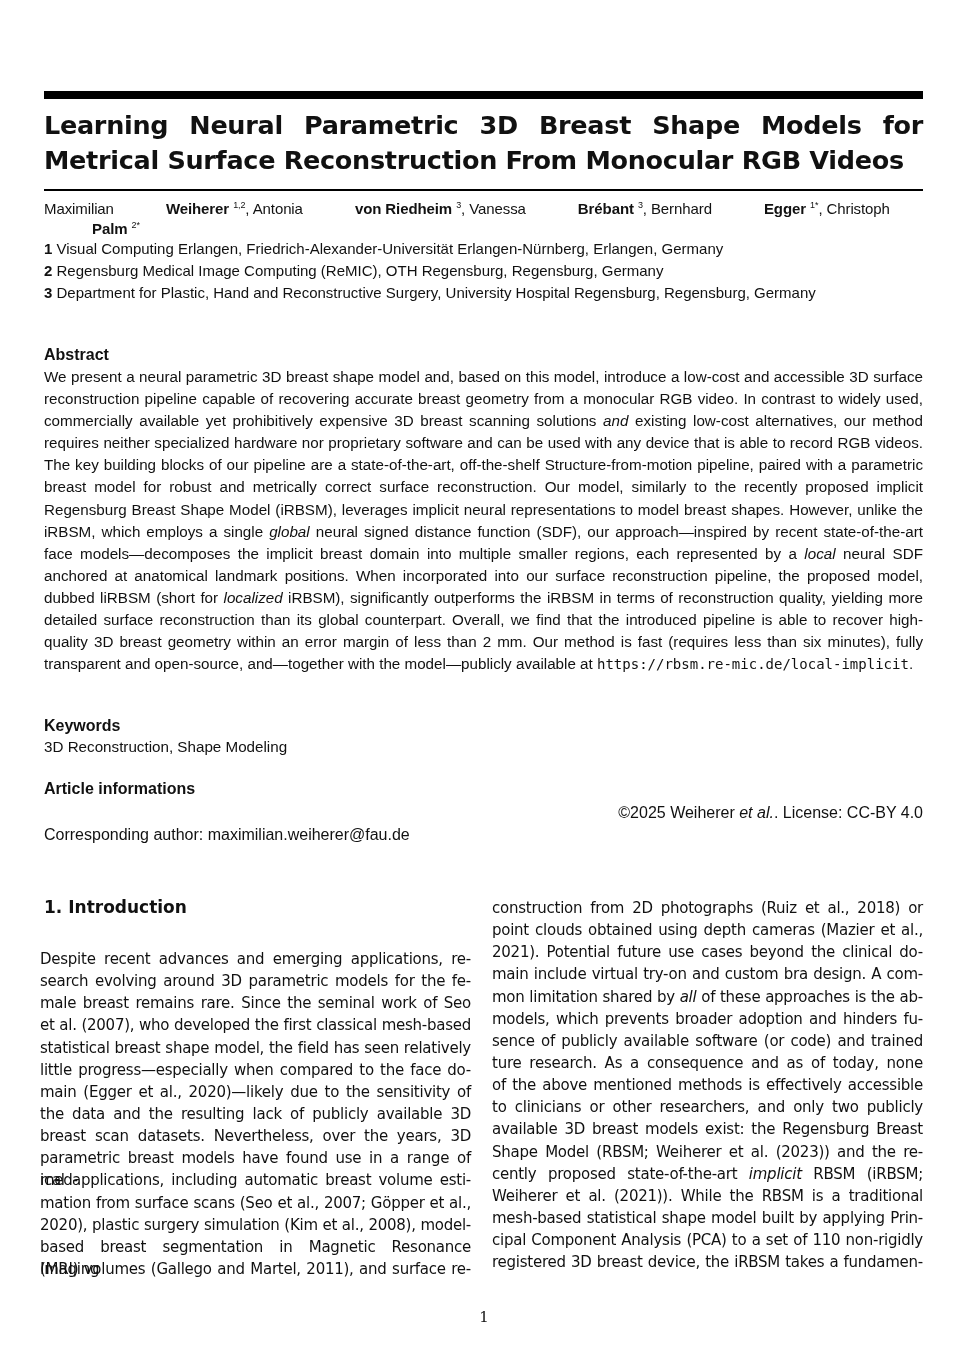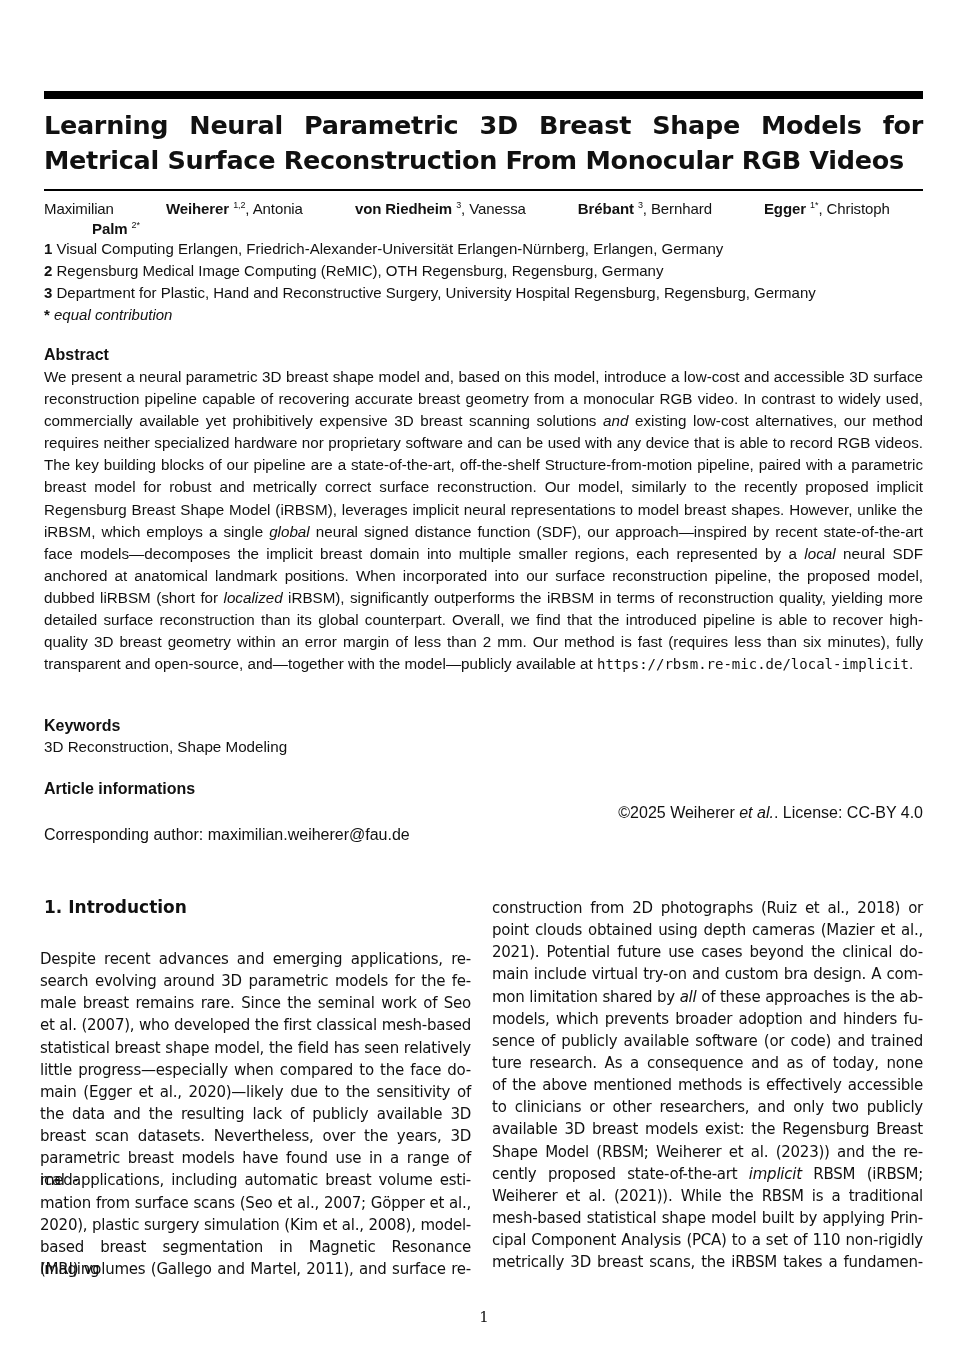--- a/index.html
+++ b/index.html
@@ -77,21 +77,20 @@
   <span><span>Antonia</span> <b>von Riedheim</b> <sup>3</sup></span>,
   <span><span>Vanessa</span> <b>Brébant</b> <sup>3</sup></span>,
   <span><span>Bernhard</span> <b>Egger</b> <sup>1*</sup></span>,
   <span><span>Christoph</span> <b>Palm</b> <sup>2*</sup></span>
 </div>
 
 <div class="abs affils">
   <div><span class="num">1</span> <span>Visual Computing Erlangen, Friedrich-Alexander-Universität Erlangen-Nürnberg, Erlangen, Germany</span></div>
   <div><span class="num">2</span> <span>Regensburg Medical Image Computing (ReMIC), OTH Regensburg, Regensburg, Germany</span></div>
   <div><span class="num">3</span> <span>Department for Plastic, Hand and Reconstructive Surgery, University Hospital Regensburg, Regensburg, Germany</span></div>
-  <div><span class="num">*</span> <span class="note">equal contribution</span></div>
 </div>
 
 <div class="abs sec-label" style="top:345px">Abstract</div>
 <div class="abs abstract-body"><span>We present a neural parametric 3D breast shape model and, based on this model, introduce a low-cost and accessible 3D surface reconstruction pipeline capable of recovering accurate breast geometry from a monocular RGB video.  In contrast to widely used, commercially available yet prohibitively expensive 3D breast scanning solutions </span><i>and</i><span> existing low-cost alternatives, our method requires neither specialized hardware nor proprietary software and can be used with any device that is able to record RGB videos.  The key building blocks of our pipeline are a state-of-the-art, off-the-shelf Structure-from-motion pipeline, paired with a parametric breast model for robust and metrically correct surface reconstruction.  Our model, similarly to the recently proposed implicit Regensburg Breast Shape Model (iRBSM), leverages implicit neural representations to model breast shapes.  However, unlike the iRBSM, which employs a single </span><i>global</i><span> neural signed distance function (SDF), our approach—inspired by recent state-of-the-art face models—decomposes the implicit breast domain into multiple smaller regions, each represented by a </span><i>local</i><span> neural SDF anchored at anatomical landmark positions.  When incorporated into our surface reconstruction pipeline, the proposed model, dubbed liRBSM (short for </span><i>localized</i><span> iRBSM), significantly outperforms the iRBSM in terms of reconstruction quality, yielding more detailed surface reconstruction than its global counterpart.  Overall, we find that the introduced pipeline is able to recover high-quality 3D breast geometry within an error margin of less than 2 mm.  Our method is fast (requires less than six minutes), fully transparent and open-source, and—together with the model—publicly available at </span><a class="url" style="color:inherit;text-decoration:none">https://rbsm.re-mic.de/local-implicit</a><span>.</span></div>
 
 <div class="abs sec-label" style="top:716px">Keywords</div>
 <div class="abs keywords-body">3D Reconstruction, Shape Modeling</div>
 
 <div class="abs sec-label" style="top:779px">Article informations</div>
 <div class="abs license"><span>©2025 Weiherer </span><i>et al.</i><span>. License: CC-BY 4.0</span></div>
@@ -126,16 +125,16 @@
     <span class="line"><span>sence of publicly available software (or code) and trained</span></span>
     <span class="line"><span>ture research.  As a consequence and as of today, none</span></span>
     <span class="line"><span>of the above mentioned methods is effectively accessible</span></span>
     <span class="line"><span>to clinicians or other researchers, and only two publicly</span></span>
     <span class="line"><span>available 3D breast models exist:  the Regensburg Breast</span></span>
     <span class="line"><span>Shape Model (RBSM; Weiherer et al. (2023)) and the re-</span></span>
     <span class="line"><span>cently proposed state-of-the-art </span><i>implicit</i><span> RBSM (iRBSM;</span></span>
     <span class="line"><span>Weiherer et al. (2021)).  While the RBSM is a traditional</span></span>
     <span class="line"><span>mesh-based statistical shape model built by applying Prin-</span></span>
     <span class="line"><span>cipal Component Analysis (PCA) to a set of 110 non-rigidly</span></span>
-    <span class="line"><span>metrically 3D breast scans, the iRBSM takes a fundamen-</span></span>
+    <span class="line"><span>registered 3D breast device, the iRBSM takes a fundamen-</span></span>
   </div>
 
 <div class="abs page-num">1</div>
 
 </body></html>

